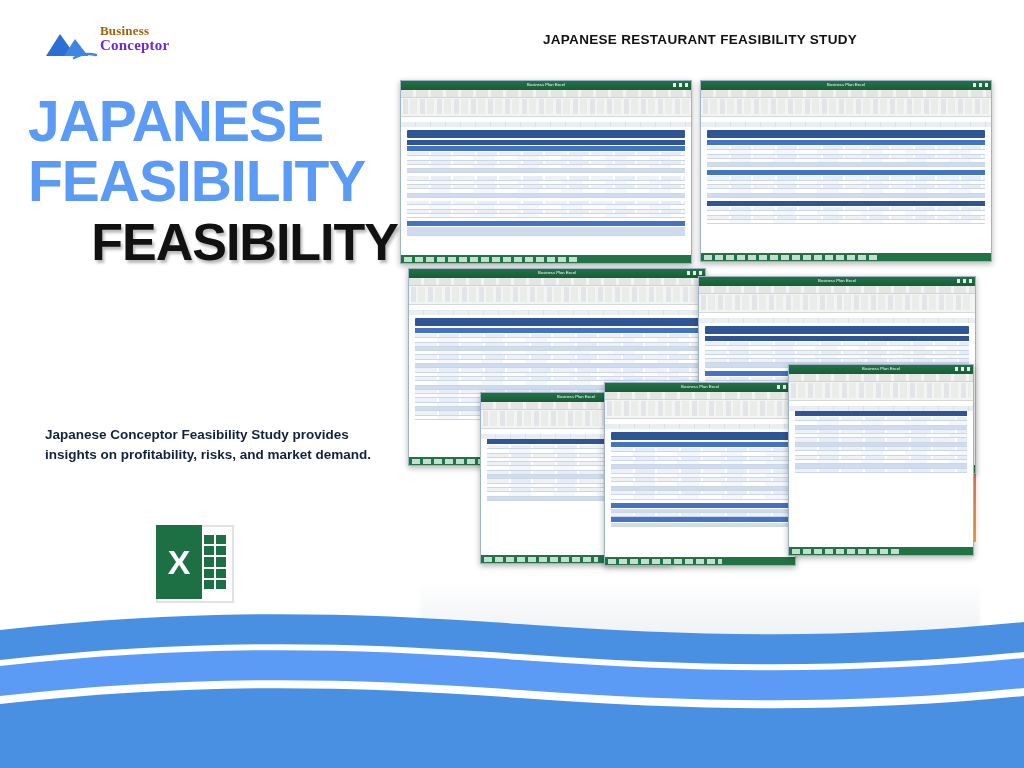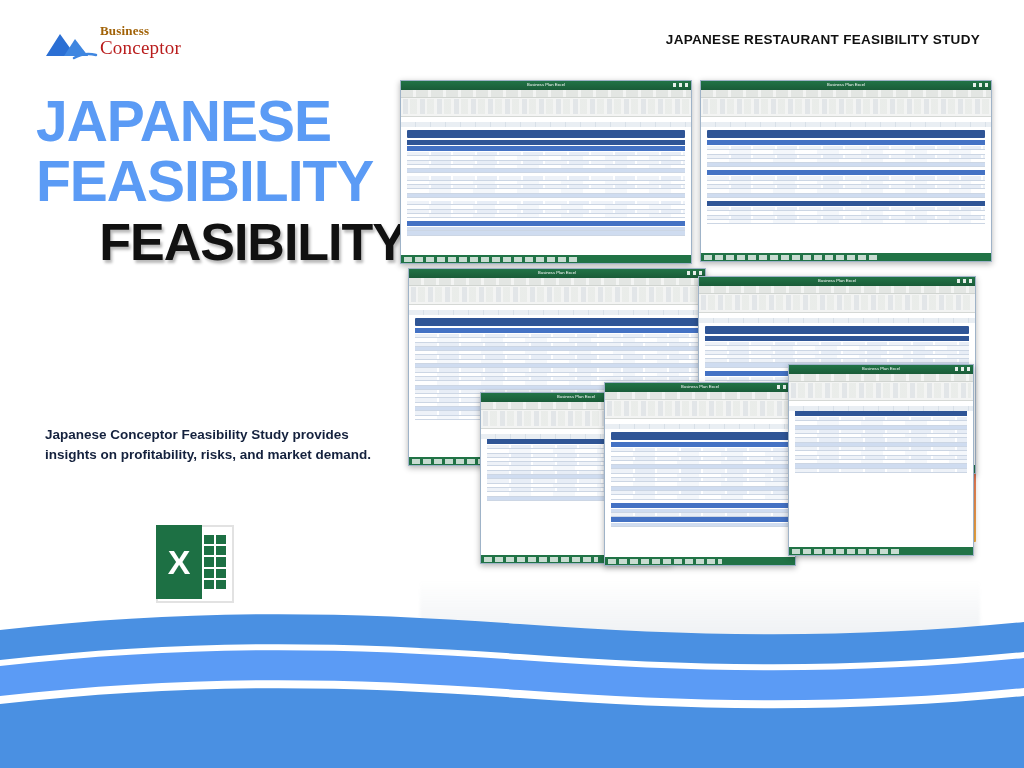--- a/index.html
+++ b/index.html
@@ -37,44 +37,44 @@
     line-height: 1.05;
   }
   .logo-text .l1 {
     font-size: 13px;
     font-weight: bold;
     color: #a16207;
     letter-spacing: .2px;
     font-family: "Liberation Serif", serif;
   }
   .logo-text .l2 {
-    font-size: 19px;
-    font-weight: normal;
-    color: #b91c1c;
+    font-size: 15px;
+    font-weight: bold;
+    color: #6d28d9;
     letter-spacing: .2px;
     font-family: "Liberation Serif", serif;
   }
 
   
   .doc-header {
     position: absolute;
     left: 420px;
     top: 32px;
     width: 560px;
-    text-align: right;
+    text-align: center;
     font-size: 13.5px;
     font-weight: bold;
     letter-spacing: .3px;
     color: #111111;
   }
 
   
   .title-block {
     position: absolute;
-    left: 36px;
+    left: 28px;
     top: 92px;
     width: 370px;
   }
   .title-line {
     font-weight: bold;
     line-height: 1.02;
     letter-spacing: -1px;
   }
   .t1, .t2 {
     color: #5b9bf5;

